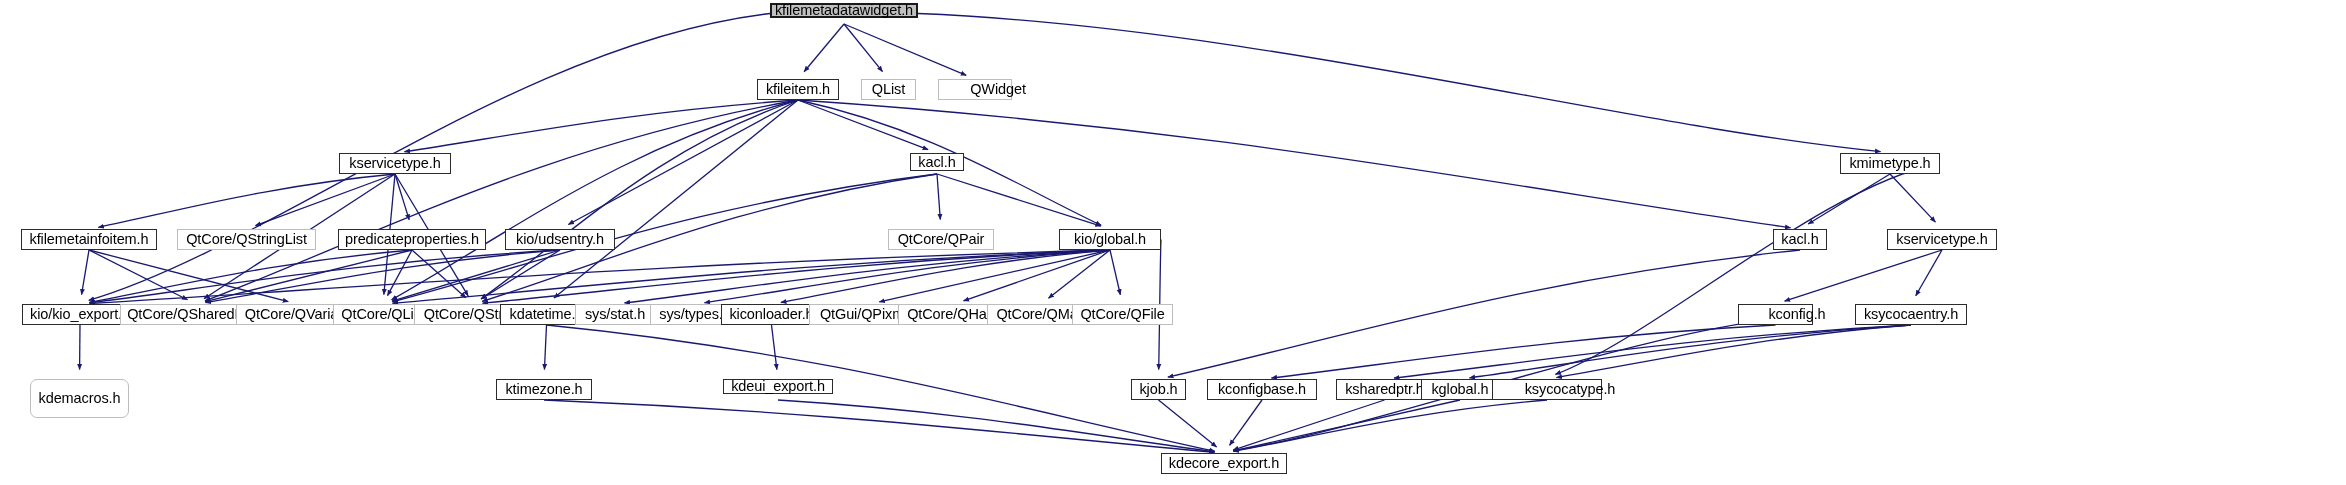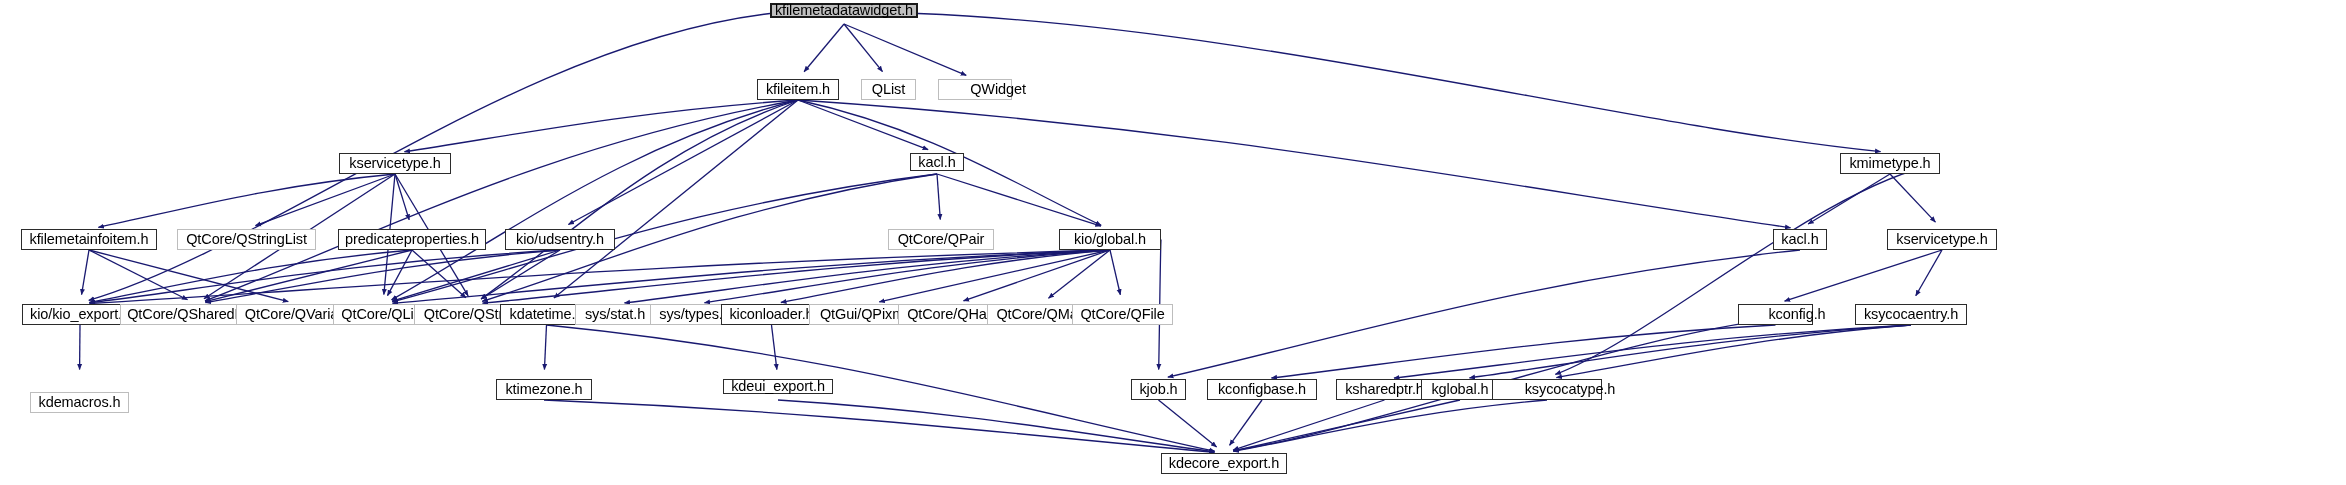--- a/index.html
+++ b/index.html
@@ -212,21 +212,21 @@
     </div>
     <div class="node external" style="left: 1072px; top: 304px; width: 101px; height: 21px;">
       <span class="node-label">QtCore/QFile</span>
     </div>
     <div class="node project" style="left: 1738px; top: 304px; width: 75px; height: 21px; padding-left: 43px;">
       <span class="node-label">kconfig.h</span>
     </div>
     <div class="node project" style="left: 1855px; top: 304px; width: 112px; height: 21px;">
       <span class="node-label">ksycocaentry.h</span>
     </div>
-    <div class="node external" style="left: 30px; top: 392px; width: 99px; height: 21px;">
+    <div class="node external" style="left: 30px; top: 379px; width: 99px; height: 39px; border-radius: 7px;">
       <span class="node-label">kdemacros.h</span>
     </div>
     <div class="node project" style="left: 496px; top: 379px; width: 96px; height: 21px;">
       <span class="node-label">ktimezone.h</span>
     </div>
     <div class="node project" style="left: 723px; top: 379px; width: 110px; height: 15px; text-align: center;">
       <span class="node-label">kdeui_export.h</span>
     </div>
     <div class="node project" style="left: 1131px; top: 379px; width: 55px; height: 21px;">
       <span class="node-label">kjob.h</span>

